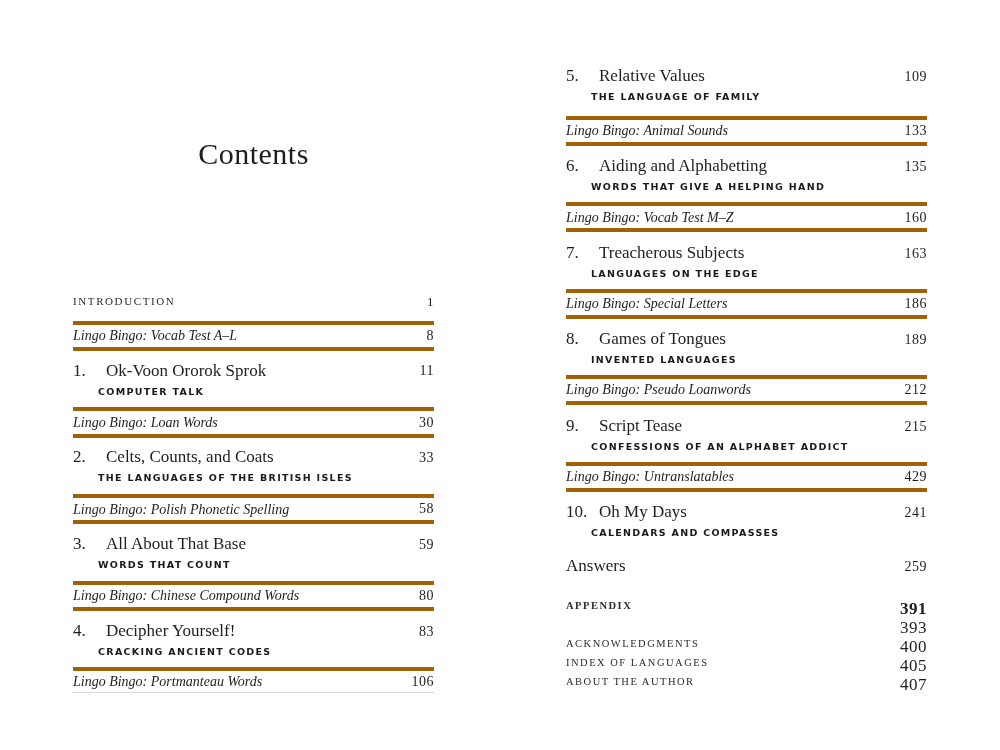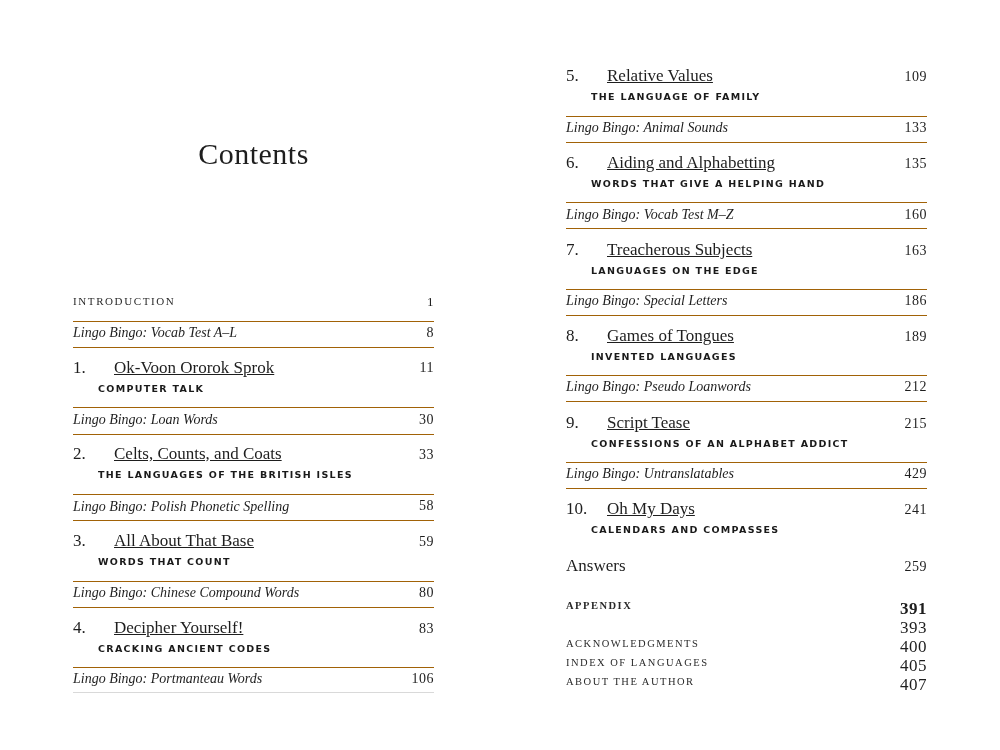--- a/index.html
+++ b/index.html
@@ -35,21 +35,21 @@
       margin: 0;
     }
 
     .row {
       position: absolute;
       left: 0;
       width: 361px;
       box-sizing: border-box;
     }
     .row.sep-top {
-      border-top: 1px solid #a16207;
+      border-top: 4px solid #a16207;
     }
     .smallcaps-row .label {
       font-size: 11px;
       letter-spacing: 1.6px;
       text-transform: uppercase;
       color: #2a2a2a;
     }
     .smallcaps-row .page-num {
       font-size: 13px;
     }
@@ -66,23 +66,22 @@
     .italic-row .label {
       left: 0;
       font-style: italic;
       font-size: 14px;
     }
     .chapter-num {
       left: 0;
       font-size: 17px;
     }
     .chapter-title {
-      left: 41px;
-      font-size: 17px;
-      text-decoration: underline;
+      left: 33px;
+      font-size: 17px;
     }
     .subtitle {
       left: 25px;
       font-family: "DejaVu Sans", "Liberation Sans", sans-serif;
       font-weight: bold;
       font-size: 9.5px;
       letter-spacing: 1.3px;
       text-transform: uppercase;
       color: #1a1a1a;
     }

